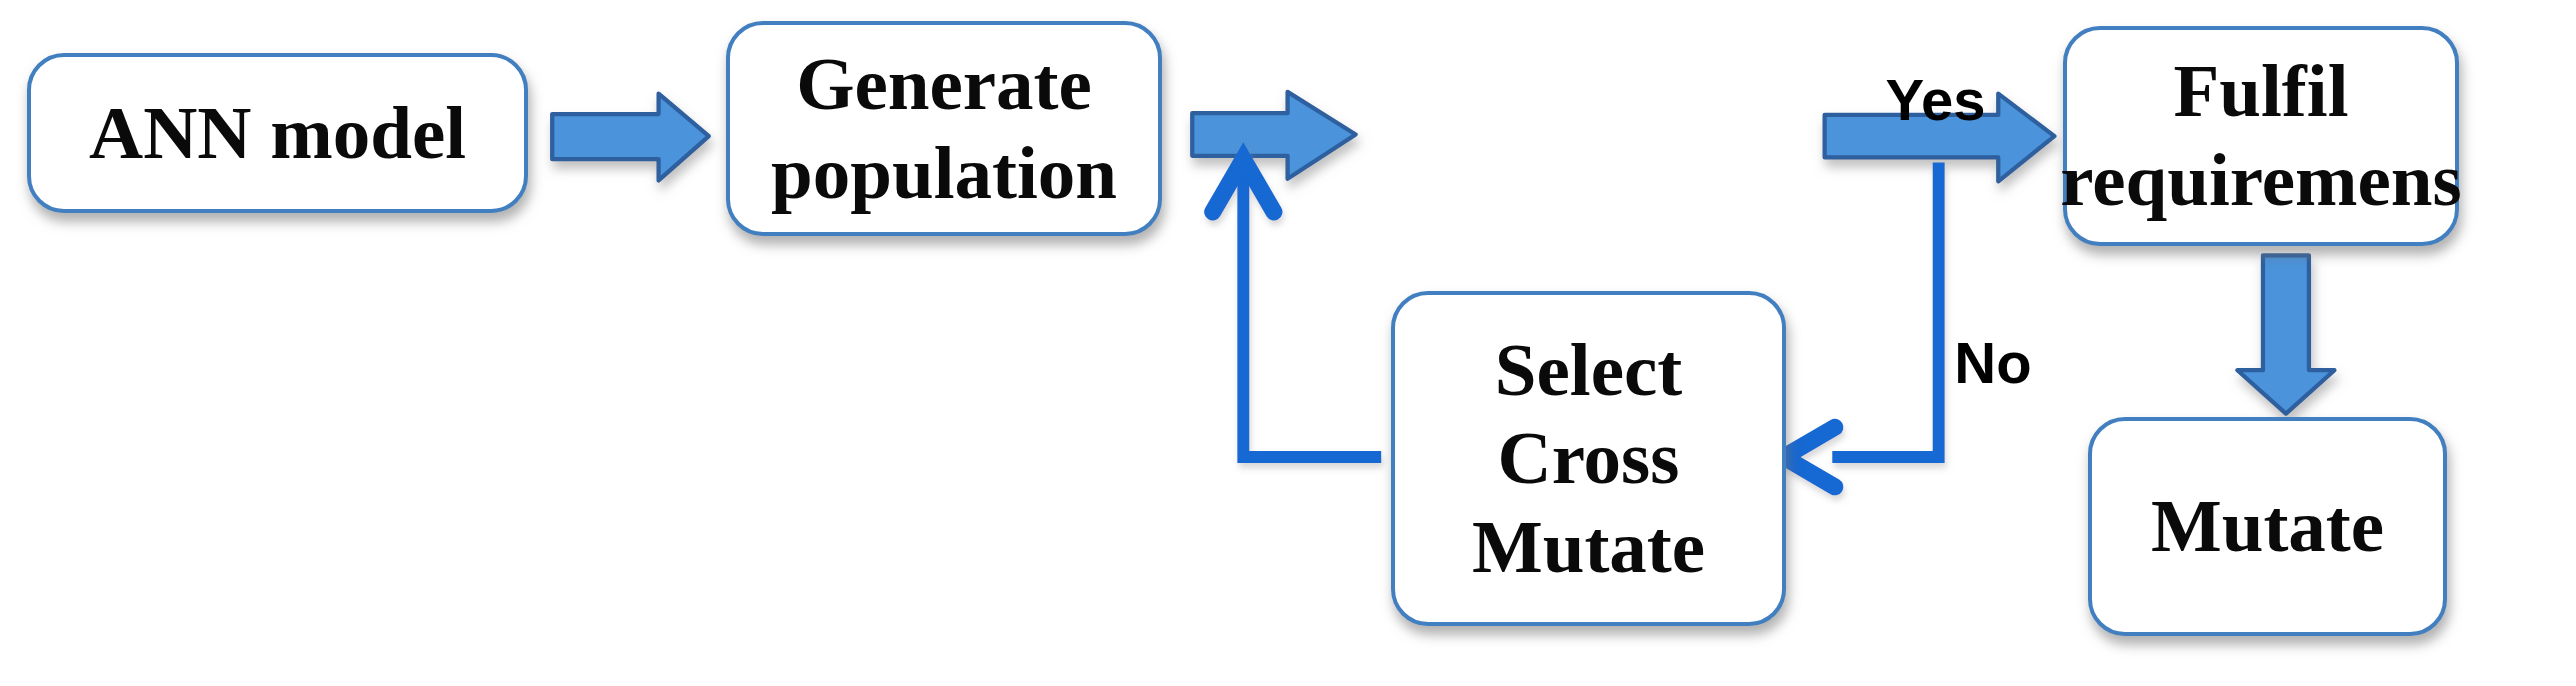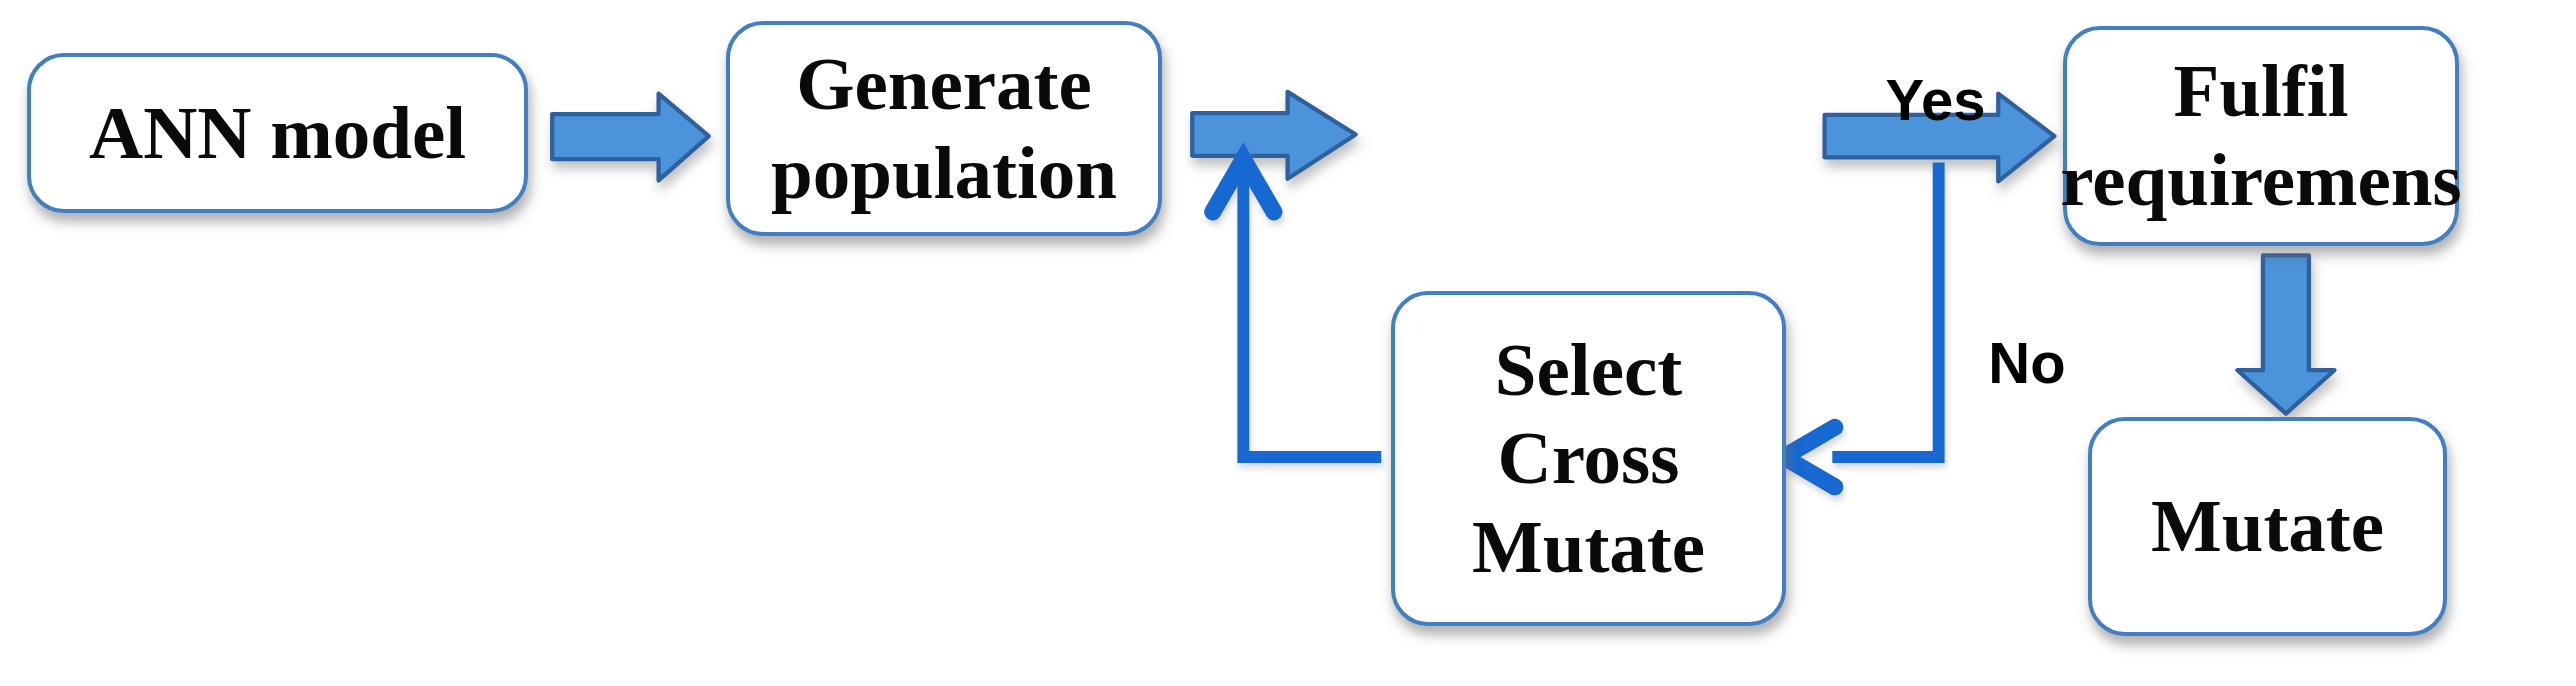--- a/index.html
+++ b/index.html
@@ -66,16 +66,16 @@
     <span>Select
 Cross
 Mutate</span>
   </div>
 
   <div class="node" style="left:2088px;top:417px;width:359px;height:219px;">
     <span>Mutate</span>
   </div>
 
   <div class="edge-label" style="left:1861px;top:39px;width:149px;margin-top:32px;">Yes</div>
-  <div class="edge-label" style="left:1946px;top:334px;width:94px;padding-left:34px;">No</div>
+  <div class="edge-label" style="left:1946px;top:334px;width:94px;">No</div>
 
 </div>
 
 
 </body></html>

